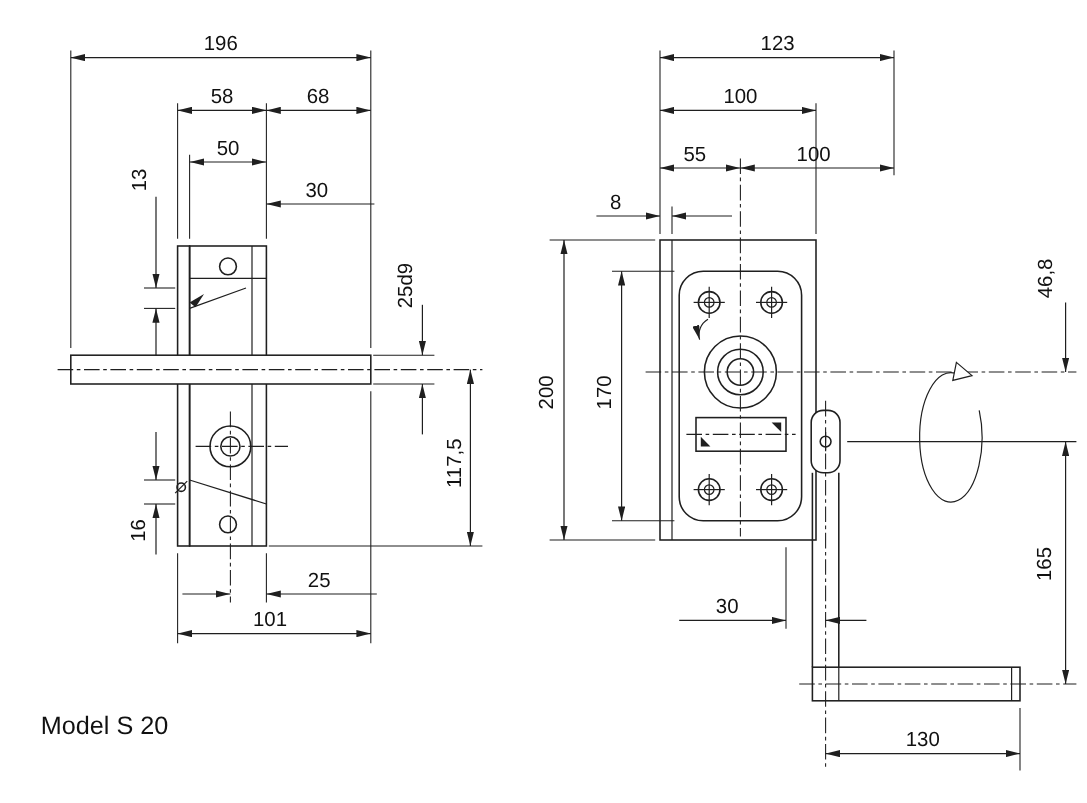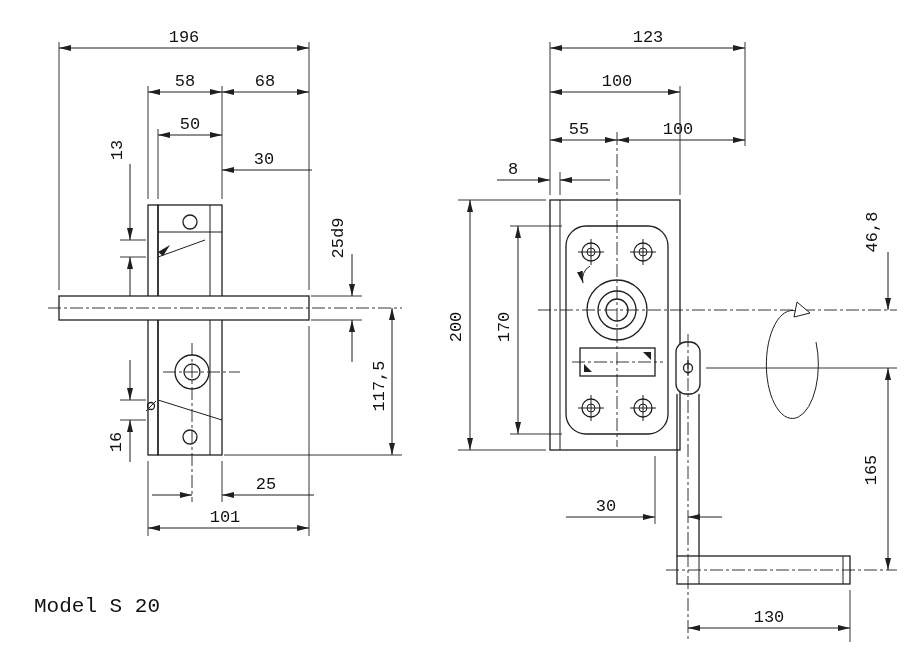--- a/index.html
+++ b/index.html
@@ -1,17 +1,17 @@
 <!DOCTYPE html>
 <html><head>
 <meta charset="utf-8">
 <style>
   html,body{margin:0;padding:0;background:#ffffff;}
   .canvas{position:relative;width:906px;height:669px;background:#ffffff;overflow:hidden;
-          font-family:Liberation Mono, monospace;}
+          font-family:Liberation Sans, sans-serif;}
   svg{display:block;}
   .geo {fill:none;stroke:#1f1f1f;stroke-width:1.3;}
   .geow{fill:#ffffff;stroke:#1f1f1f;stroke-width:1.3;}
   .thin{fill:none;stroke:#1f1f1f;stroke-width:1;}
   .dim {fill:none;stroke:#1f1f1f;stroke-width:1;}
   .ext {fill:none;stroke:#1f1f1f;stroke-width:0.9;}
   .cl  {fill:none;stroke:#1f1f1f;stroke-width:0.9;stroke-dasharray:13 3 3 3;}
   .lbl {font-size:17px;fill:#111111;}
   .title{font-size:21px;fill:#111111;}
   .mark{fill:#1f1f1f;stroke:none;}

